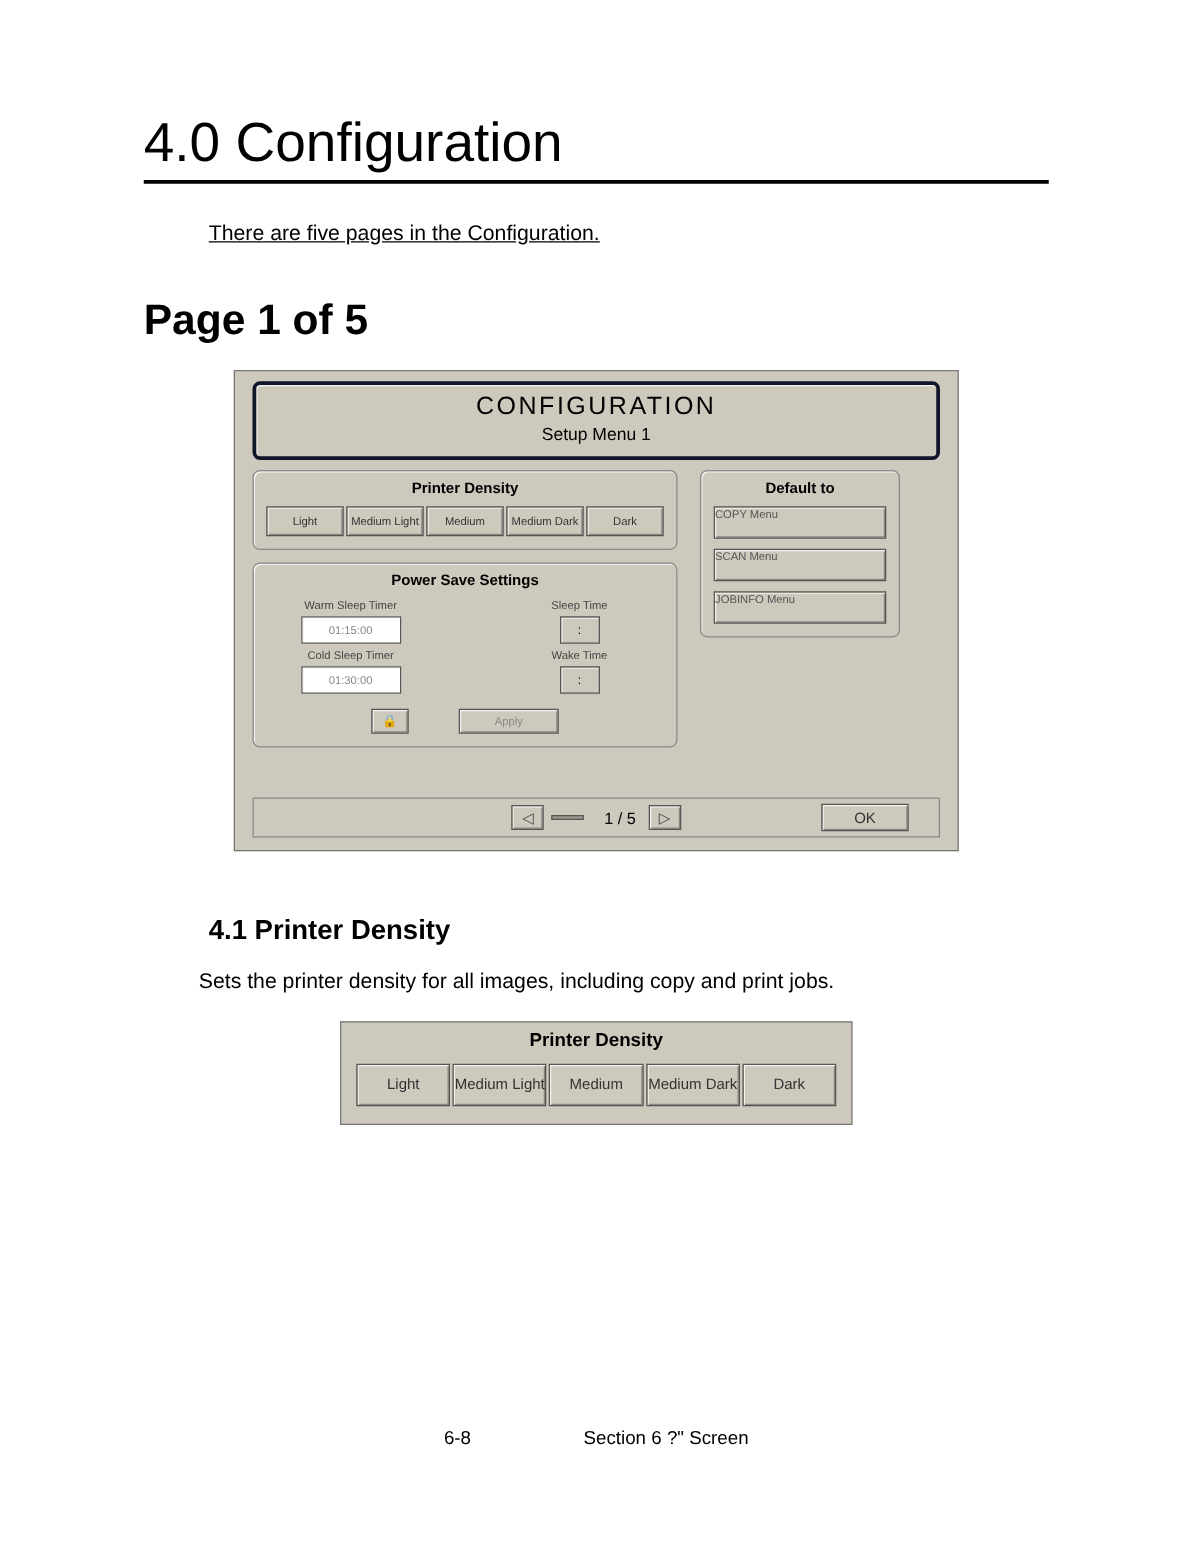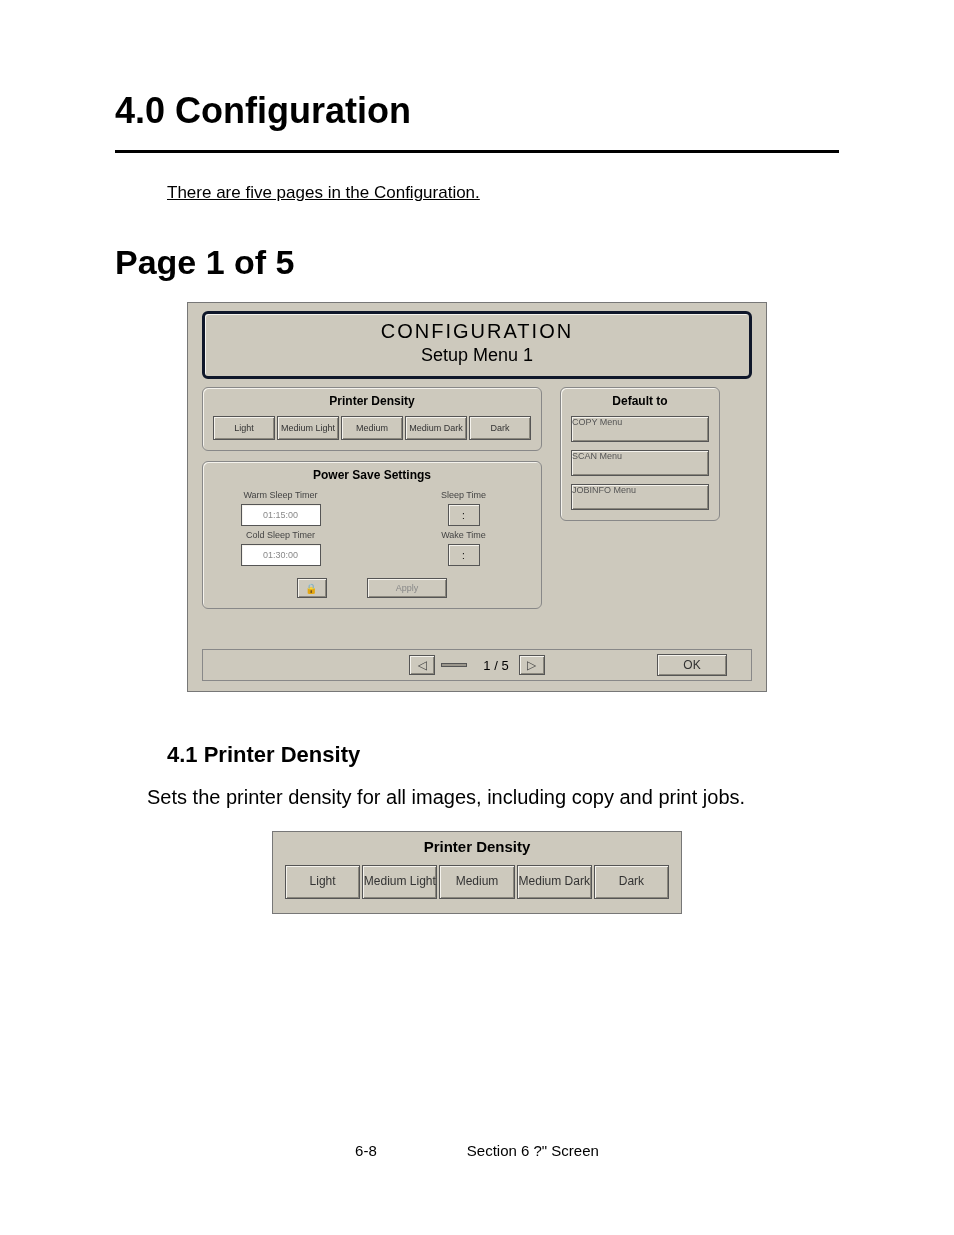--- a/index.html
+++ b/index.html
@@ -11,44 +11,44 @@
     color: #000;
   }
   .page {
     width: 954px;
     min-height: 1235px;
     margin: 0 auto;
     padding: 90px 115px 60px 115px;
     position: relative;
   }
   .h1 {
-    font-size: 36px;
-    font-weight: bold;
+    font-size: 44px;
+    font-weight: normal;
     border-bottom: 3px solid #000;
-    padding-bottom: 18px;
+    padding-bottom: 4px;
     margin: 0 0 30px 0;
   }
   .intro {
     font-size: 17px;
     margin: 0 0 40px 52px;
     text-decoration: underline;
   }
   .h2 {
     font-size: 34px;
     font-weight: bold;
     margin: 0 0 20px 0;
   }
   .h3 {
     font-size: 22px;
     font-weight: bold;
     margin: 50px 0 18px 52px;
   }
   .body {
-    font-size: 20px;
-    margin: 0 0 22px 32px;
+    font-size: 17px;
+    margin: 0 0 22px 44px;
   }
   
   .screen {
     background: #cdc9bd;
     border: 1px solid #777;
     margin: 0 auto;
   }
   .soft-btn {
     display: inline-flex;
     align-items: center;
@@ -61,21 +61,21 @@
   }
   .panel-title {
     font-family: Arial, sans-serif;
     letter-spacing: 2px;
     font-size: 20px;
     text-align: center;
     margin-top: 6px;
   }
   .panel-sub {
     text-align: center;
-    font-size: 18px;
+    font-size: 14px;
     margin-top: 2px;
     margin-bottom: 6px;
   }
   
   .main-screen {
     width: 580px;
     margin-left: 72px;
     padding: 0;
   }
   .title-frame {

